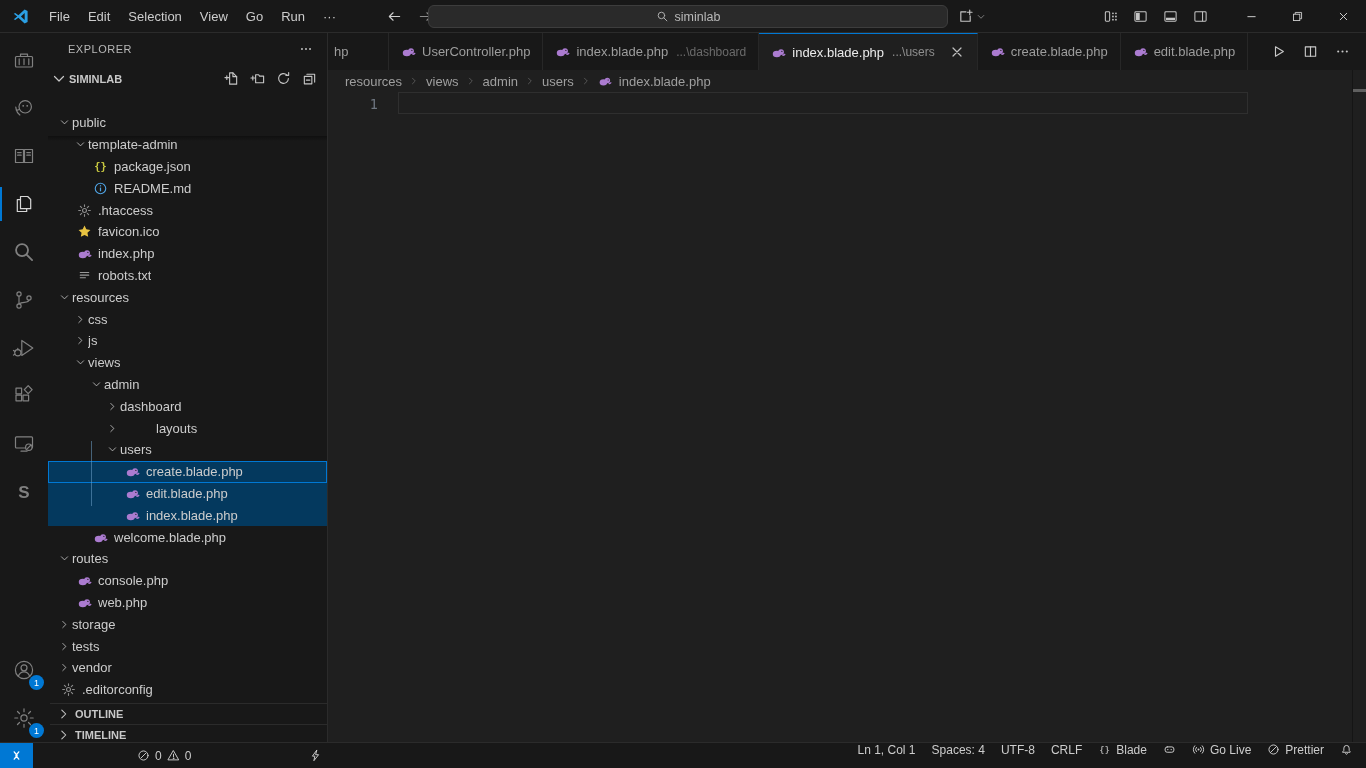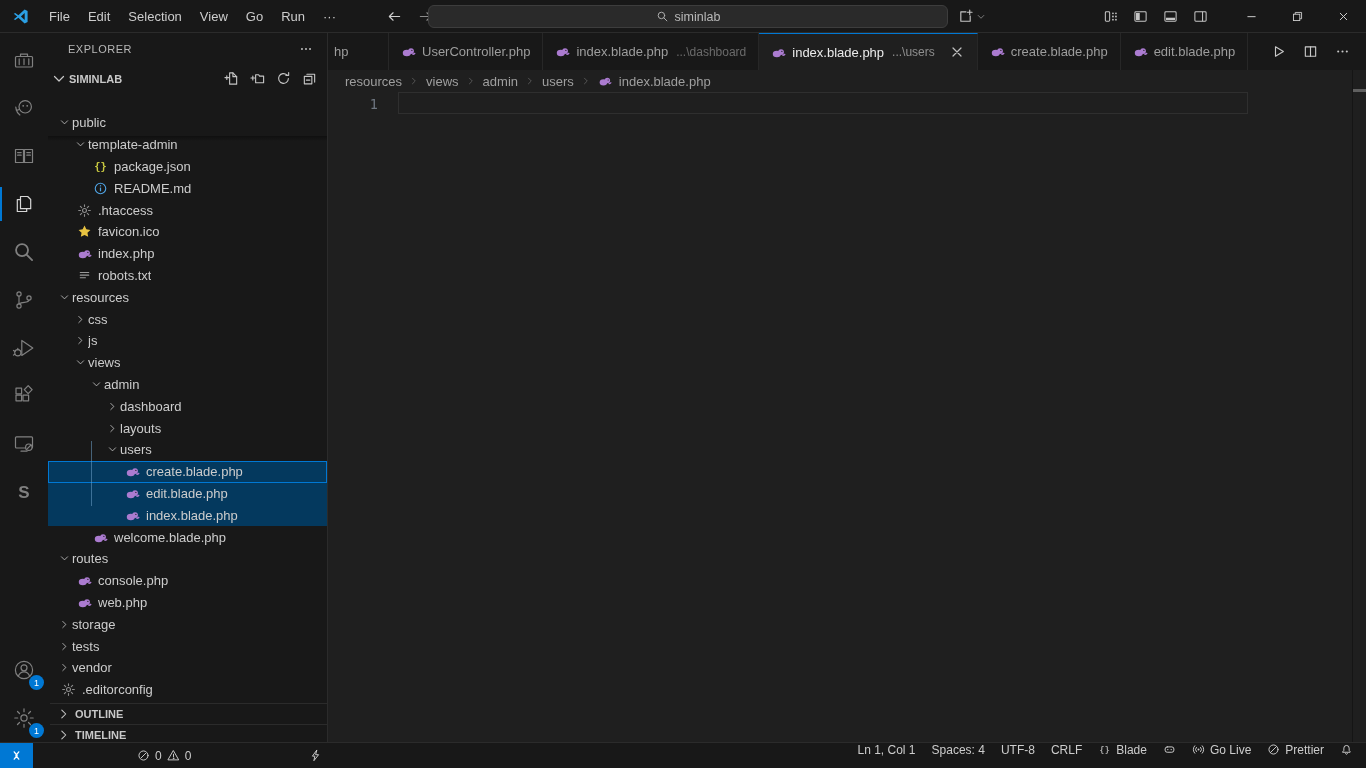--- a/index.html
+++ b/index.html
@@ -479,21 +479,21 @@
         <span class="lbl">admin</span>
       </div>
       <div class="row" style="padding-left: 56px;">
         <span class="tw">
           <svg viewBox="0 0 16 16" fill="none" stroke="currentColor" stroke-width="1.2" stroke-linecap="round" stroke-linejoin="round">
             <path d="M5.5 3.5 10 8l-4.5 4.5"></path>
           </svg>
         </span>
         <span class="lbl">dashboard</span>
       </div>
-      <div class="row" style="padding-left: 56px;">
+      <div class="row" style="padding-left: 56px; gap: 36px;">
         <span class="tw">
           <svg viewBox="0 0 16 16" fill="none" stroke="currentColor" stroke-width="1.2" stroke-linecap="round" stroke-linejoin="round">
             <path d="M5.5 3.5 10 8l-4.5 4.5"></path>
           </svg>
         </span>
         <span class="lbl">layouts</span>
       </div>
       <div class="row" style="padding-left: 56px;">
         <span class="tw">
           <svg viewBox="0 0 16 16" fill="none" stroke="currentColor" stroke-width="1.2" stroke-linecap="round" stroke-linejoin="round">

